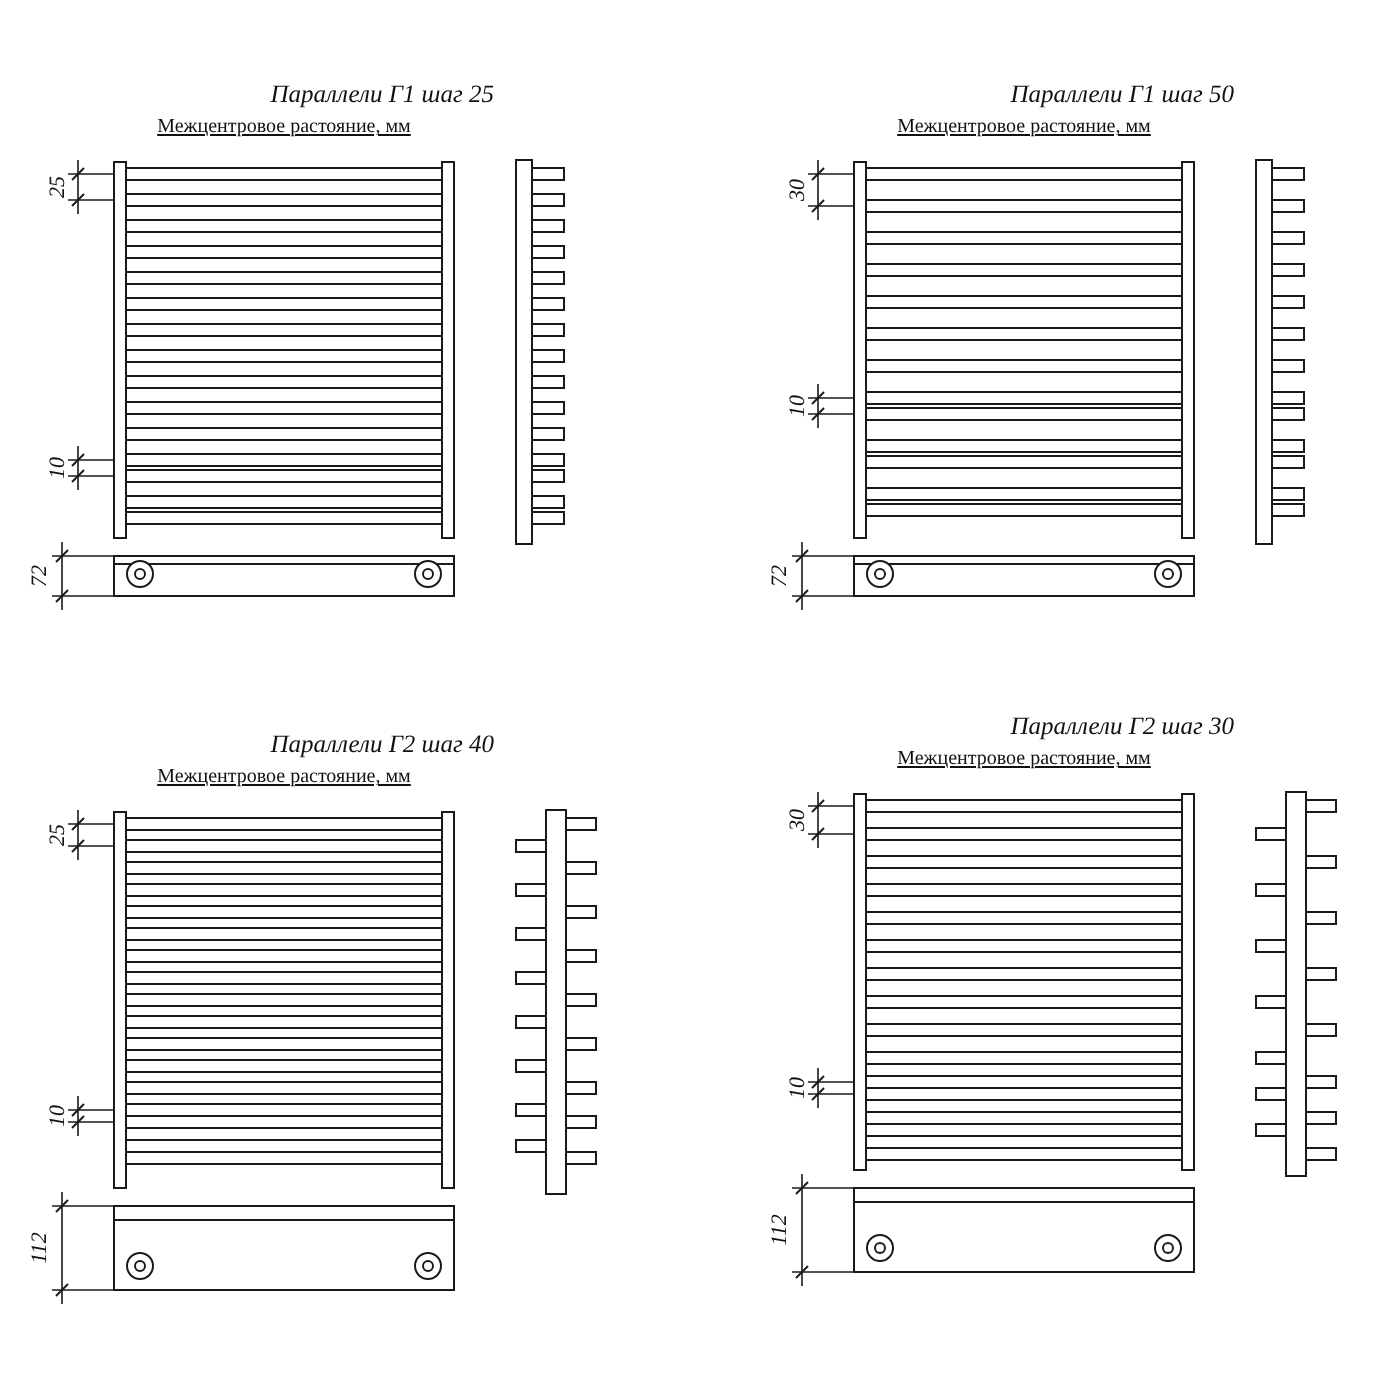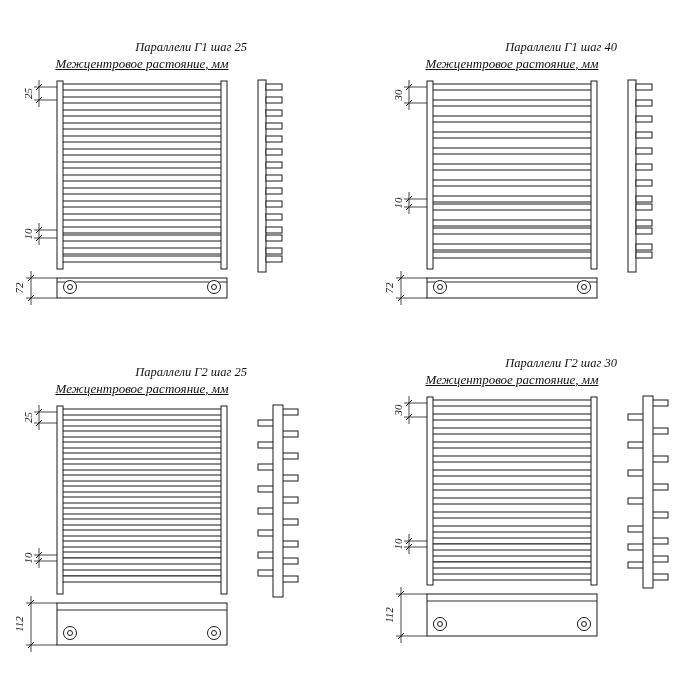--- a/index.html
+++ b/index.html
@@ -2,21 +2,21 @@
 <html><head>
 <meta charset="utf-8">
 <style>
   html,body{margin:0;padding:0;background:#fff;}
   .sheet{position:relative;width:700px;height:700px;background:#ffffff;overflow:hidden;
          font-family:"Liberation Serif",serif;color:#111;}
   .panel{position:absolute;width:300px;height:322px;}
   .title{position:absolute;left:22px;top:2px;width:210px;text-align:right;
          font-style:italic;font-size:12.5px;line-height:14px;white-space:nowrap;}
   .subtitle{position:absolute;left:22px;top:19px;width:210px;text-align:center;
-         font-style:italic;font-size:13px;line-height:13px;text-decoration:underline;white-space:nowrap;}
+         font-size:10px;line-height:13px;text-decoration:underline;white-space:nowrap;}
   svg.drawing{position:absolute;left:0;top:38px;}
   svg text{font-family:"Liberation Serif",serif;font-style:italic;font-size:11px;fill:#111;}
 </style>
 </head>
 <body>
 
 <div class="sheet">
 
   <div class="panel" style="left:15px;top:38px;">
     <div class="title">Параллели Г1 шаг 25</div>
@@ -84,21 +84,21 @@
           <line x1="13" y1="205" x2="19" y2="199" stroke="#1a1a1a" stroke-width="1"></line>
           <line x1="13" y1="225" x2="19" y2="219" stroke="#1a1a1a" stroke-width="1"></line>
         </g>
       <text class="lab-step" x="13" y="17.5" dy="4" text-anchor="middle" transform="rotate(-90 13 17.5)">25</text>
       <text class="lab-small" x="13" y="158" dy="4" text-anchor="middle" transform="rotate(-90 13 158)">10</text>
       <text class="lab-depth" x="4" y="212" dy="4" text-anchor="middle" transform="rotate(-90 4 212)">72</text>
     </svg>
   </div>
 
   <div class="panel" style="left:385px;top:38px;">
-    <div class="title">Параллели Г1 шаг 40</div>
+    <div class="title">Параллели Г1 шаг 50</div>
     <div class="subtitle">Межцентровое растояние, мм</div>
     <svg class="drawing" width="300" height="255">
       <g>
           <rect x="47" y="8" width="160" height="6" fill="#fff" stroke="#1a1a1a" stroke-width="1"></rect>
           <rect x="47" y="24" width="160" height="6" fill="#fff" stroke="#1a1a1a" stroke-width="1"></rect>
           <rect x="47" y="40" width="160" height="6" fill="#fff" stroke="#1a1a1a" stroke-width="1"></rect>
           <rect x="47" y="56" width="160" height="6" fill="#fff" stroke="#1a1a1a" stroke-width="1"></rect>
           <rect x="47" y="72" width="160" height="6" fill="#fff" stroke="#1a1a1a" stroke-width="1"></rect>
           <rect x="47" y="88" width="160" height="6" fill="#fff" stroke="#1a1a1a" stroke-width="1"></rect>
           <rect x="47" y="104" width="160" height="6" fill="#fff" stroke="#1a1a1a" stroke-width="1"></rect>
@@ -152,21 +152,21 @@
           <line x1="13" y1="205" x2="19" y2="199" stroke="#1a1a1a" stroke-width="1"></line>
           <line x1="13" y1="225" x2="19" y2="219" stroke="#1a1a1a" stroke-width="1"></line>
         </g>
       <text class="lab-step" x="13" y="19" dy="4" text-anchor="middle" transform="rotate(-90 13 19)">30</text>
       <text class="lab-small" x="13" y="127" dy="4" text-anchor="middle" transform="rotate(-90 13 127)">10</text>
       <text class="lab-depth" x="4" y="212" dy="4" text-anchor="middle" transform="rotate(-90 4 212)">72</text>
     </svg>
   </div>
 
   <div class="panel" style="left:15px;top:363px;">
-    <div class="title">Параллели Г2 шаг 25</div>
+    <div class="title">Параллели Г2 шаг 40</div>
     <div class="subtitle">Межцентровое растояние, мм</div>
     <svg class="drawing" width="300" height="255">
       <g>
           <rect x="47" y="8" width="160" height="6" fill="#fff" stroke="#1a1a1a" stroke-width="1"></rect>
           <rect x="47" y="19" width="160" height="6" fill="#fff" stroke="#1a1a1a" stroke-width="1"></rect>
           <rect x="47" y="30" width="160" height="6" fill="#fff" stroke="#1a1a1a" stroke-width="1"></rect>
           <rect x="47" y="41" width="160" height="6" fill="#fff" stroke="#1a1a1a" stroke-width="1"></rect>
           <rect x="47" y="52" width="160" height="6" fill="#fff" stroke="#1a1a1a" stroke-width="1"></rect>
           <rect x="47" y="63" width="160" height="6" fill="#fff" stroke="#1a1a1a" stroke-width="1"></rect>
           <rect x="47" y="74" width="160" height="6" fill="#fff" stroke="#1a1a1a" stroke-width="1"></rect>

